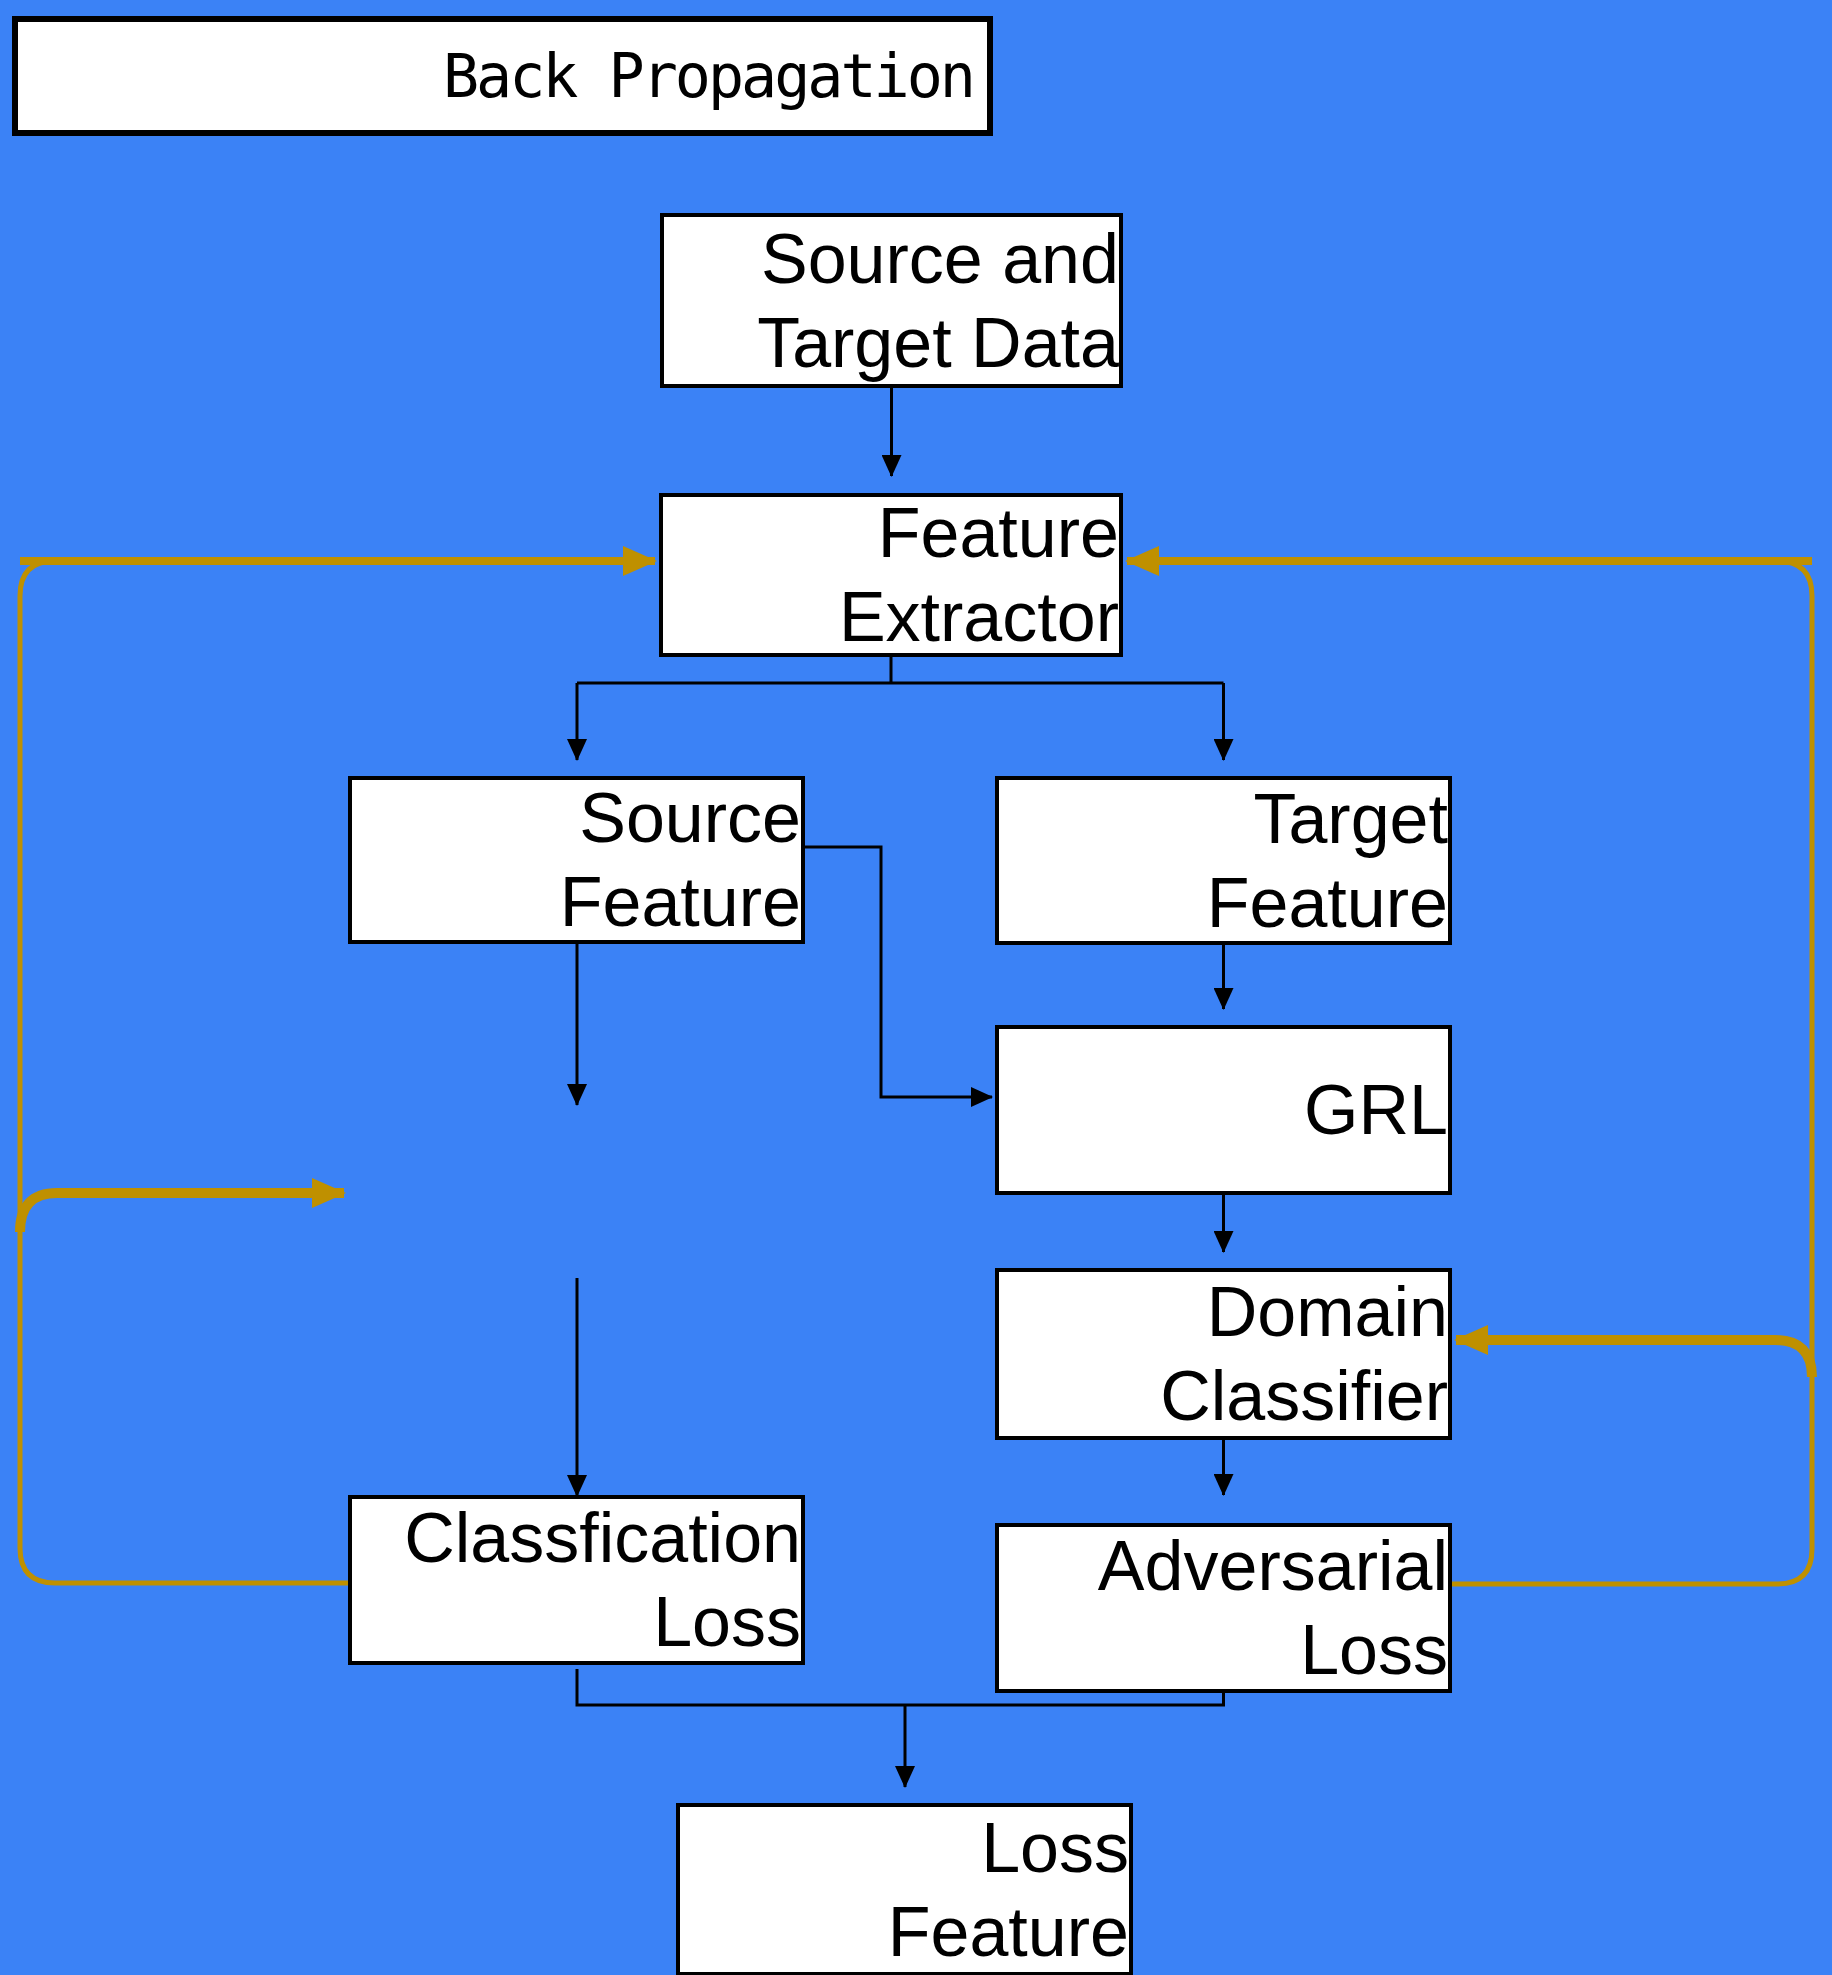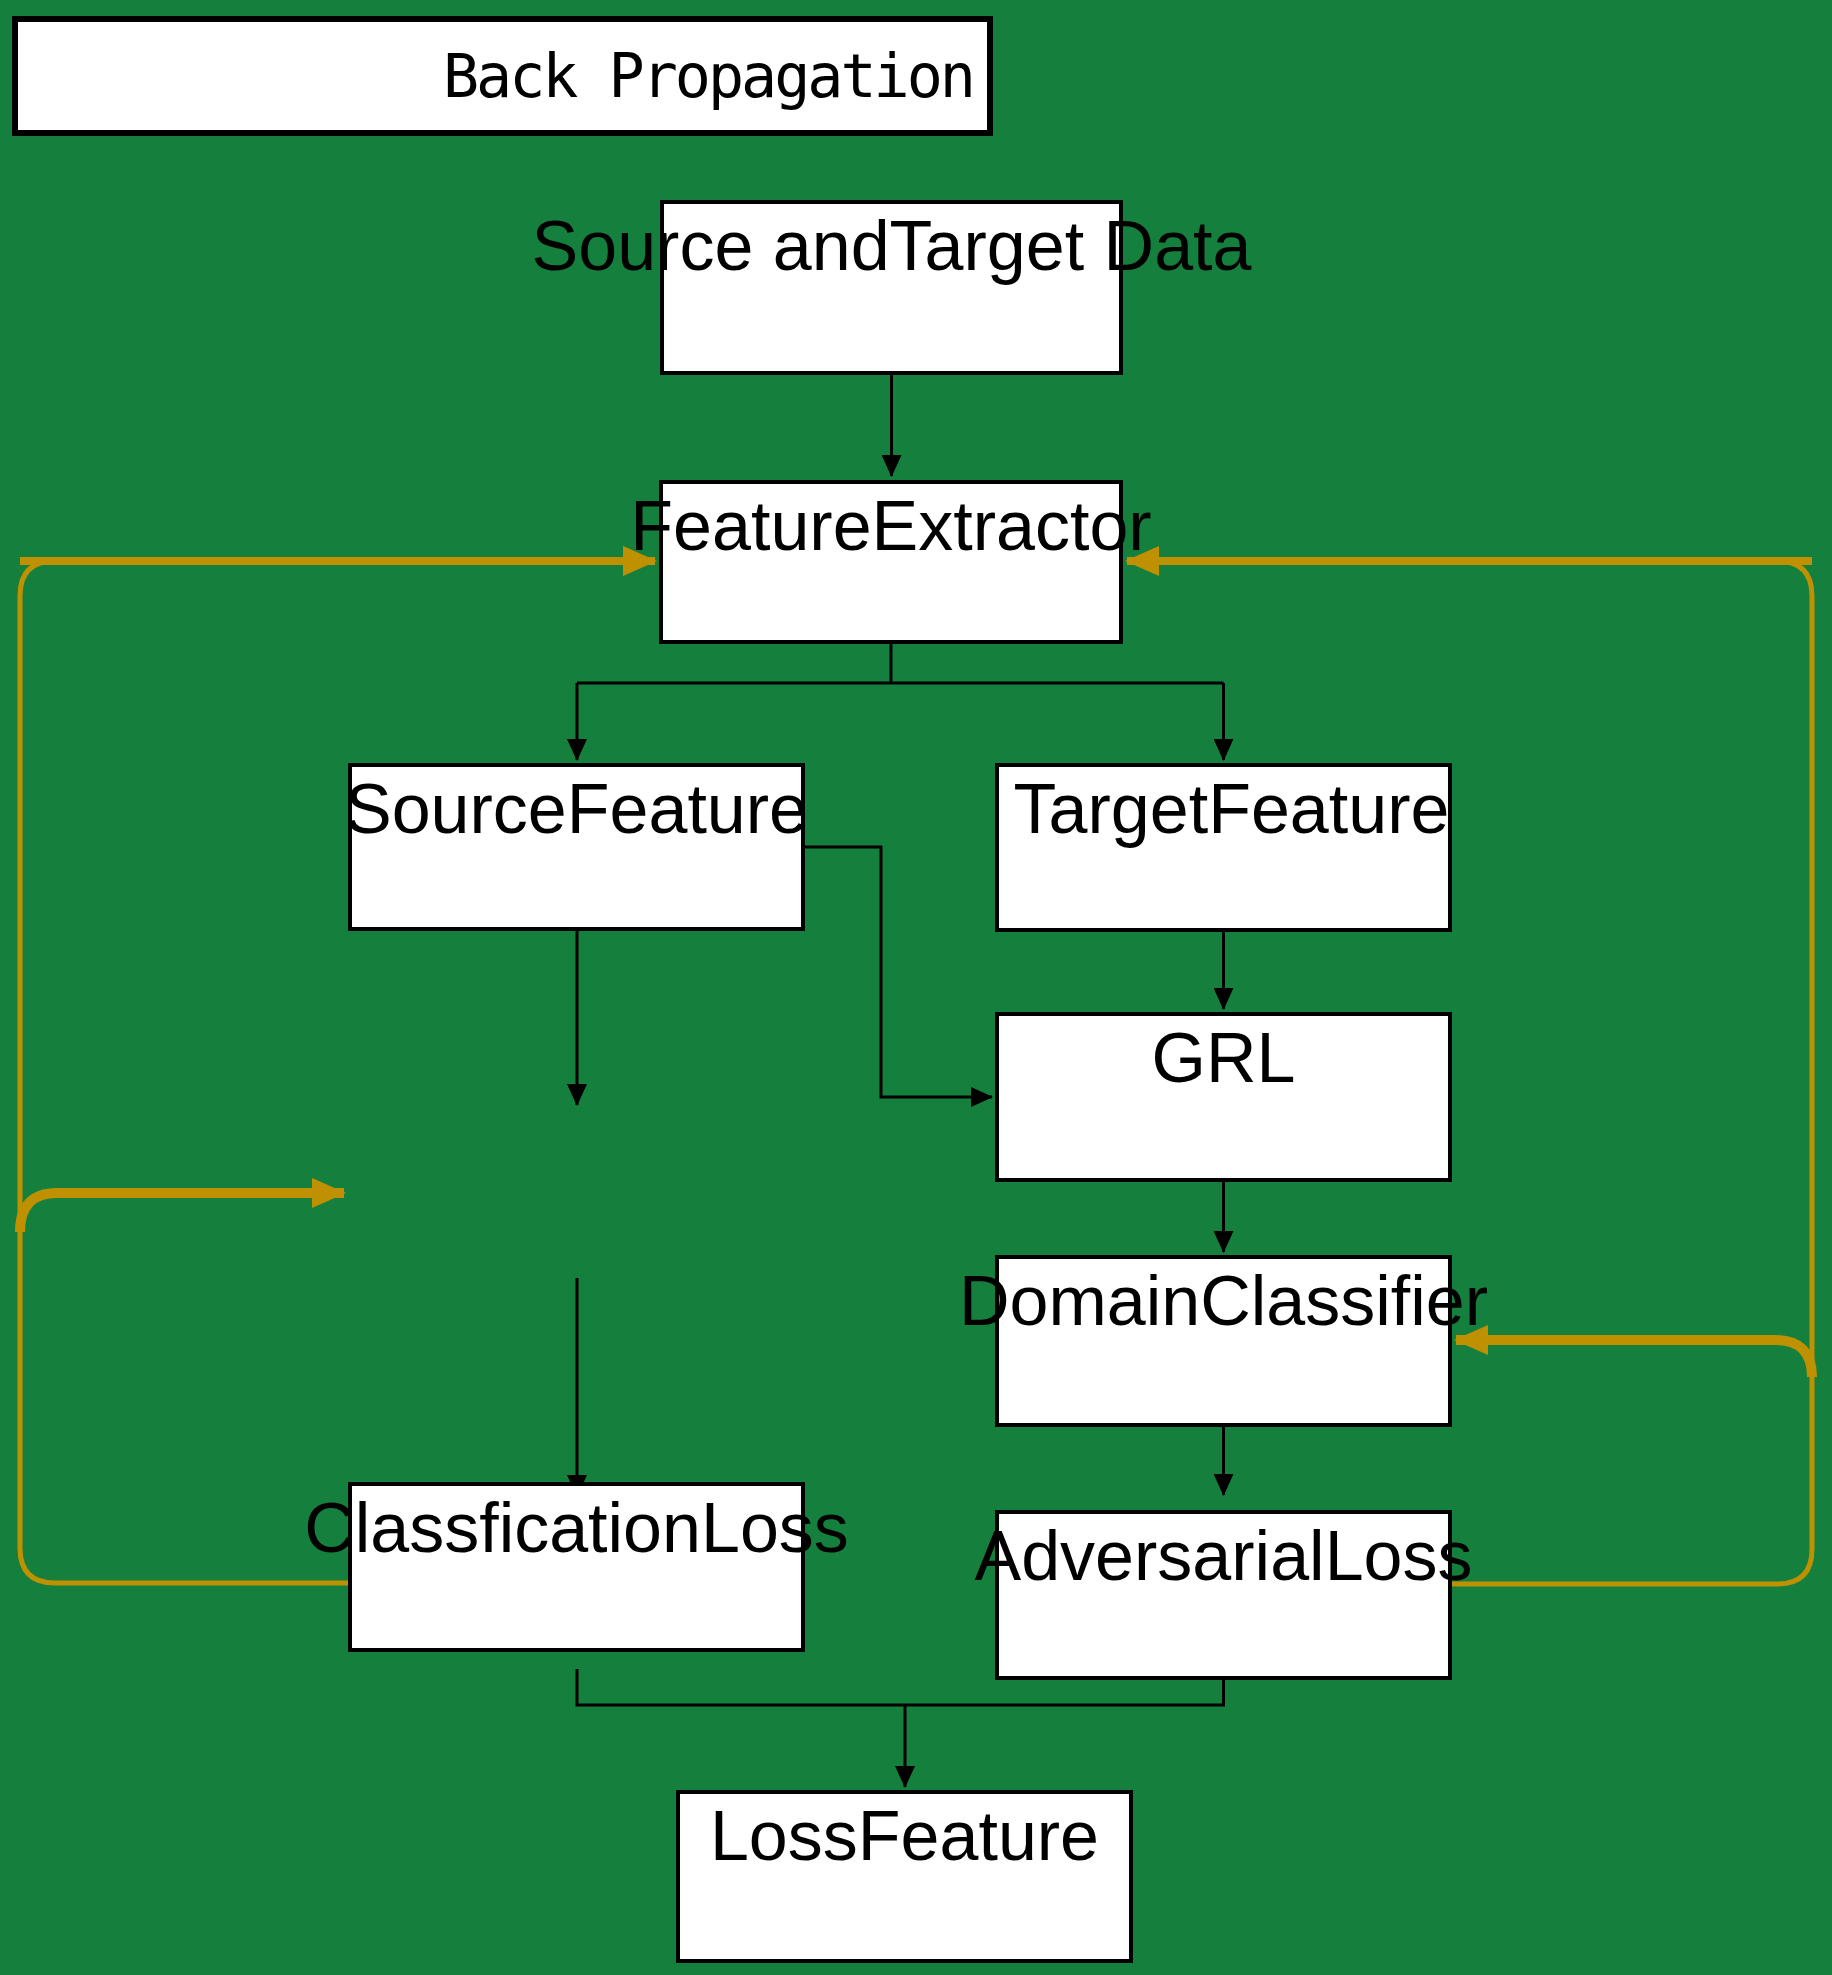--- a/index.html
+++ b/index.html
@@ -1,46 +1,47 @@
 <!DOCTYPE html>
 <html style="--gold: #BF9000; --ink: #000000;"><head>
 <meta charset="utf-8">
 <style>
   :root { --gold: #BF9000; --ink: #000000; }
   html, body { margin: 0; padding: 0; background: #ffffff; }
   .stage {
     position: relative;
     width: 1832px;
     height: 1975px;
-    background: #15803d;
+    background: #3b82f6;
     font-family: "Liberation Sans", "DejaVu Sans", sans-serif;
     color: var(--ink);
     overflow: hidden;
   }
   svg.wires { position: absolute; left: 0; top: 0; }
   path.black-wire { stroke: var(--ink); stroke-width: 3; fill: none; }
   path.gold-rail   { stroke: var(--gold); stroke-width: 5;  fill: none; }
   path.gold-arrow  { stroke: var(--gold); stroke-width: 8;  fill: none; }
   path.gold-branch { stroke: var(--gold); stroke-width: 10; fill: none; }
   .black-head { fill: var(--ink); }
   .gold-head  { fill: var(--gold); }
 
   .node {
     position: absolute;
     box-sizing: border-box;
     background: #ffffff;
     border: 4px solid var(--ink);
     display: flex;
-    flex-direction: row;
+    flex-direction: column;
     justify-content: center;
-    align-items: flex-start;
+    align-items: flex-end;
     text-align: center;
     font-size: 70px;
     line-height: 84px;
     white-space: nowrap;
+    margin-top: 13px;
   }
   .node span { display: block; }
 
   
   #n-source-target-data { left: 660px; top: 200px;  width: 463px; height: 175px; }
   #n-feature-extractor  { left: 659px; top: 480px;  width: 464px; height: 164px; }
   #n-source-feature     { left: 348px; top: 763px;  width: 457px; height: 168px; }
   #n-target-feature     { left: 995px; top: 763px;  width: 457px; height: 169px; padding-left: 16px; }
   #n-grl                { left: 995px; top: 1012px; width: 457px; height: 170px; }
   #n-label-predictor    { left: 348px; top: 1108px; width: 457px; height: 170px; }

